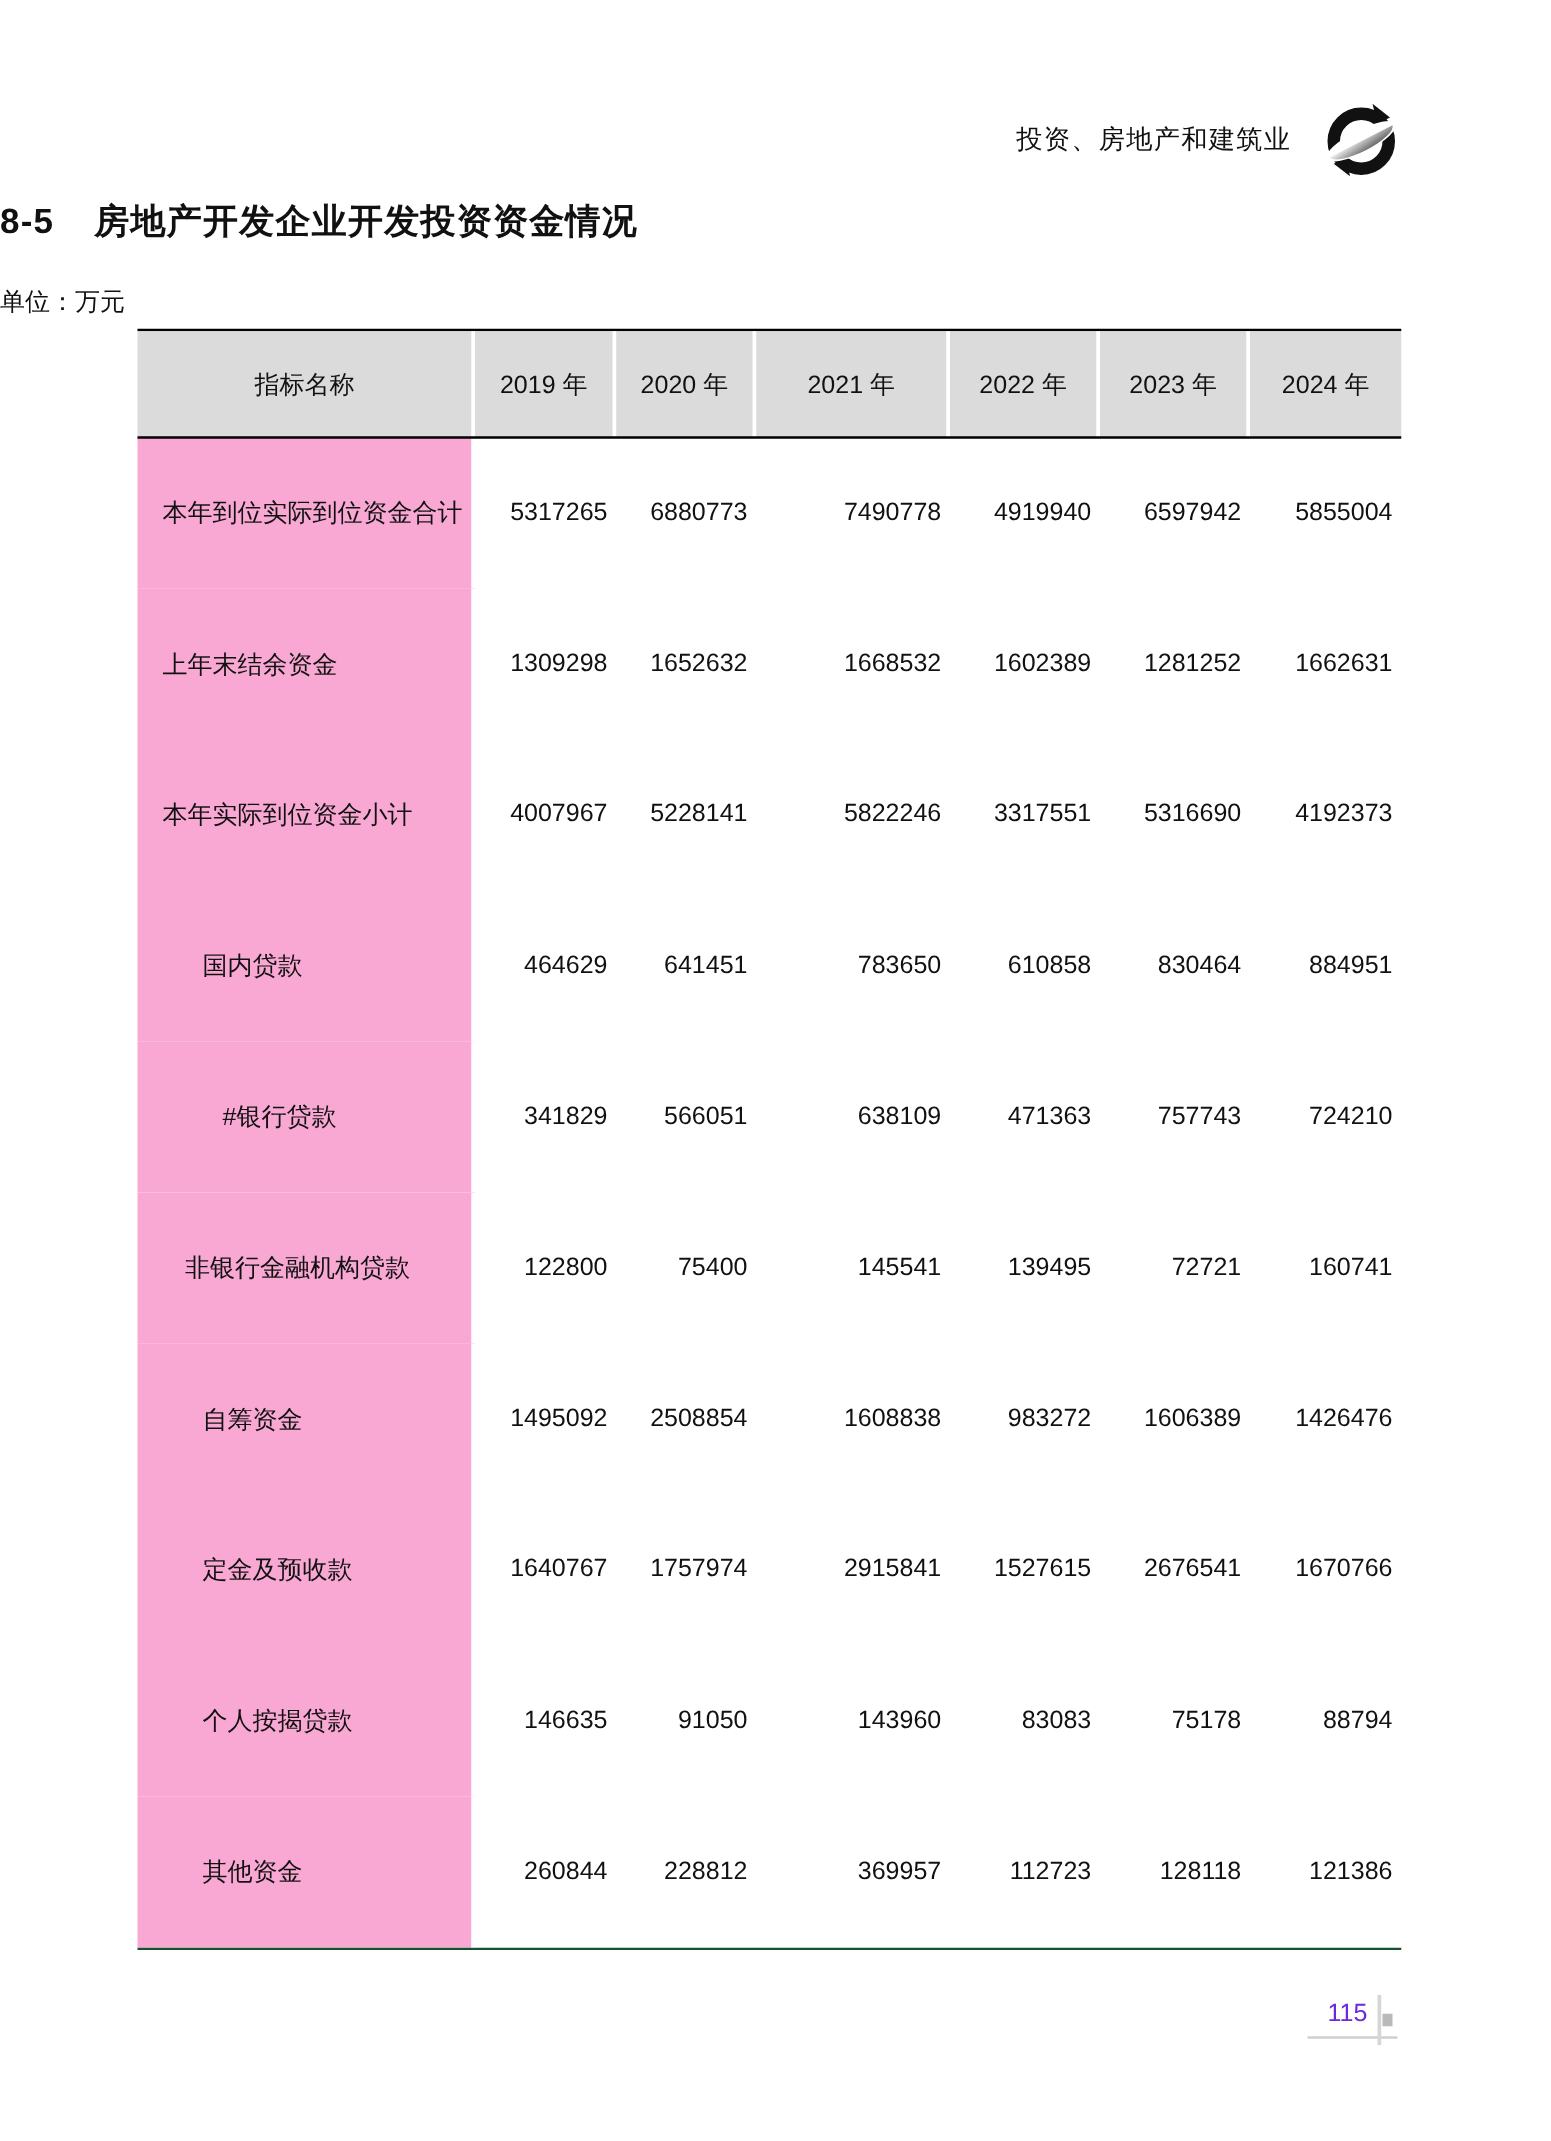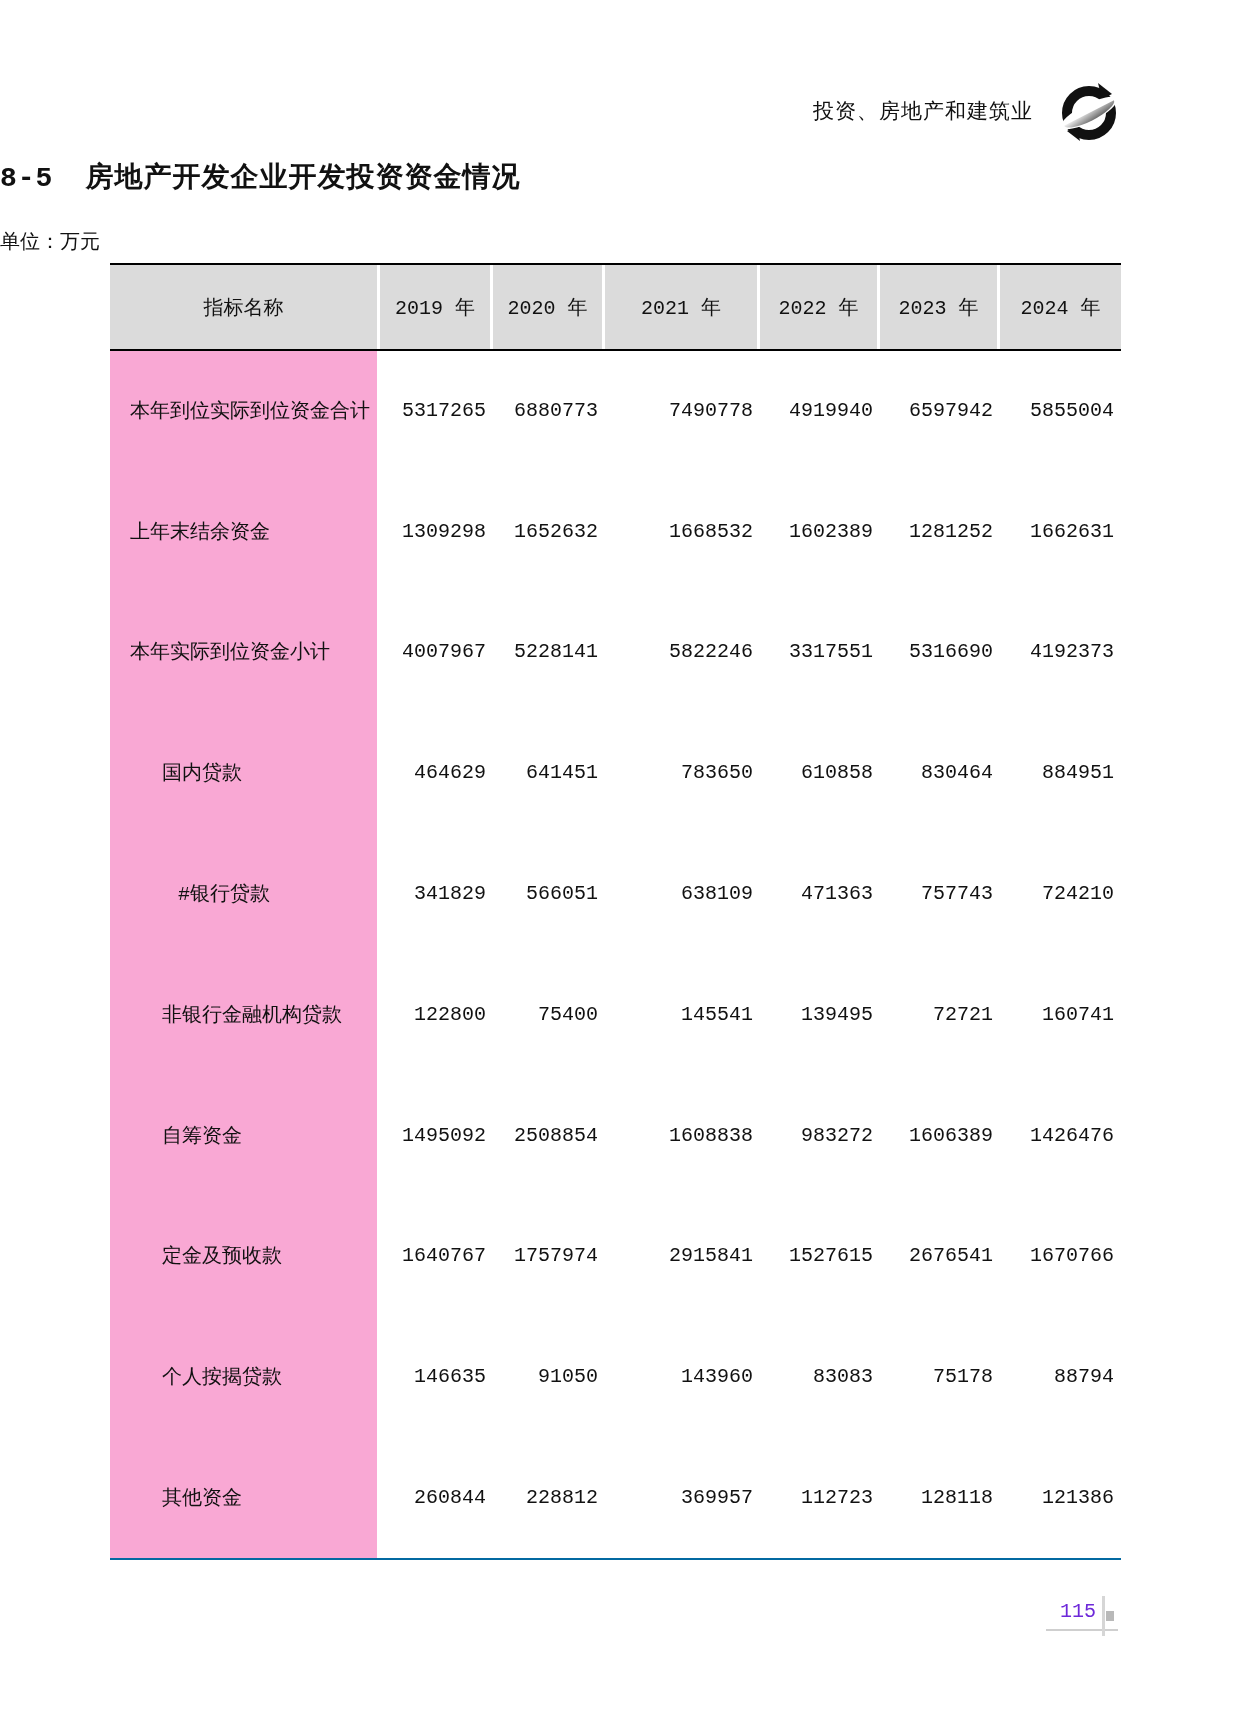--- a/index.html
+++ b/index.html
@@ -2,21 +2,21 @@
 <html><head>
 <meta charset="utf-8">
 <style>
   * { box-sizing: border-box; margin: 0; padding: 0; }
   html, body { background: #ffffff; }
   .page {
     position: relative;
     width: 1241px;
     height: 1713px;
     background: #ffffff;
-    font-family: Liberation Mono, monospace;
+    font-family: Liberation Sans, sans-serif;
     color: #111111;
     overflow: hidden;
   }
   .section-header {
     position: absolute;
     top: 97px;
     left: 0;
     width: 1033px;
     text-align: right;
     font-size: 21px;
@@ -49,21 +49,21 @@
   }
   .table {
     position: absolute;
     left: 110px;
     top: 263px;
     width: 1011px;
     display: grid;
     grid-template-columns: 270px 113px 112px 155px 120px 120px 121px;
     grid-template-rows: 85px repeat(10, 120.8px);
     border-top: 2px solid #000000;
-    border-bottom: 2px solid #0369a1;
+    border-bottom: 2px solid #14532d;
   }
   .th {
     background: #dbdbdb;
     border-right: 3px solid #ffffff;
     display: flex;
     align-items: center;
     justify-content: center;
     font-size: 20px;
   }
   .th.last { border-right: none; }
@@ -74,21 +74,21 @@
     background: #ffffff;
   }
   .label {
     background: #f9a8d4;
     border-right: 3px solid #ffffff;
   }
   .num { justify-content: flex-end; padding-right: 7px; }
   .indent-0 { padding-left: 20px; }
   .indent-1 { padding-left: 52px; }
   .indent-2 { padding-left: 68px; }
-  .indent-3 { padding-left: 52px; }
+  .indent-3 { padding-left: 38px; }
   .header-rule {
     position: absolute;
     left: 0;
     top: 84px;
     width: 100%;
     height: 2px;
     background: #000000;
   }
   .page-number {
     position: absolute;

